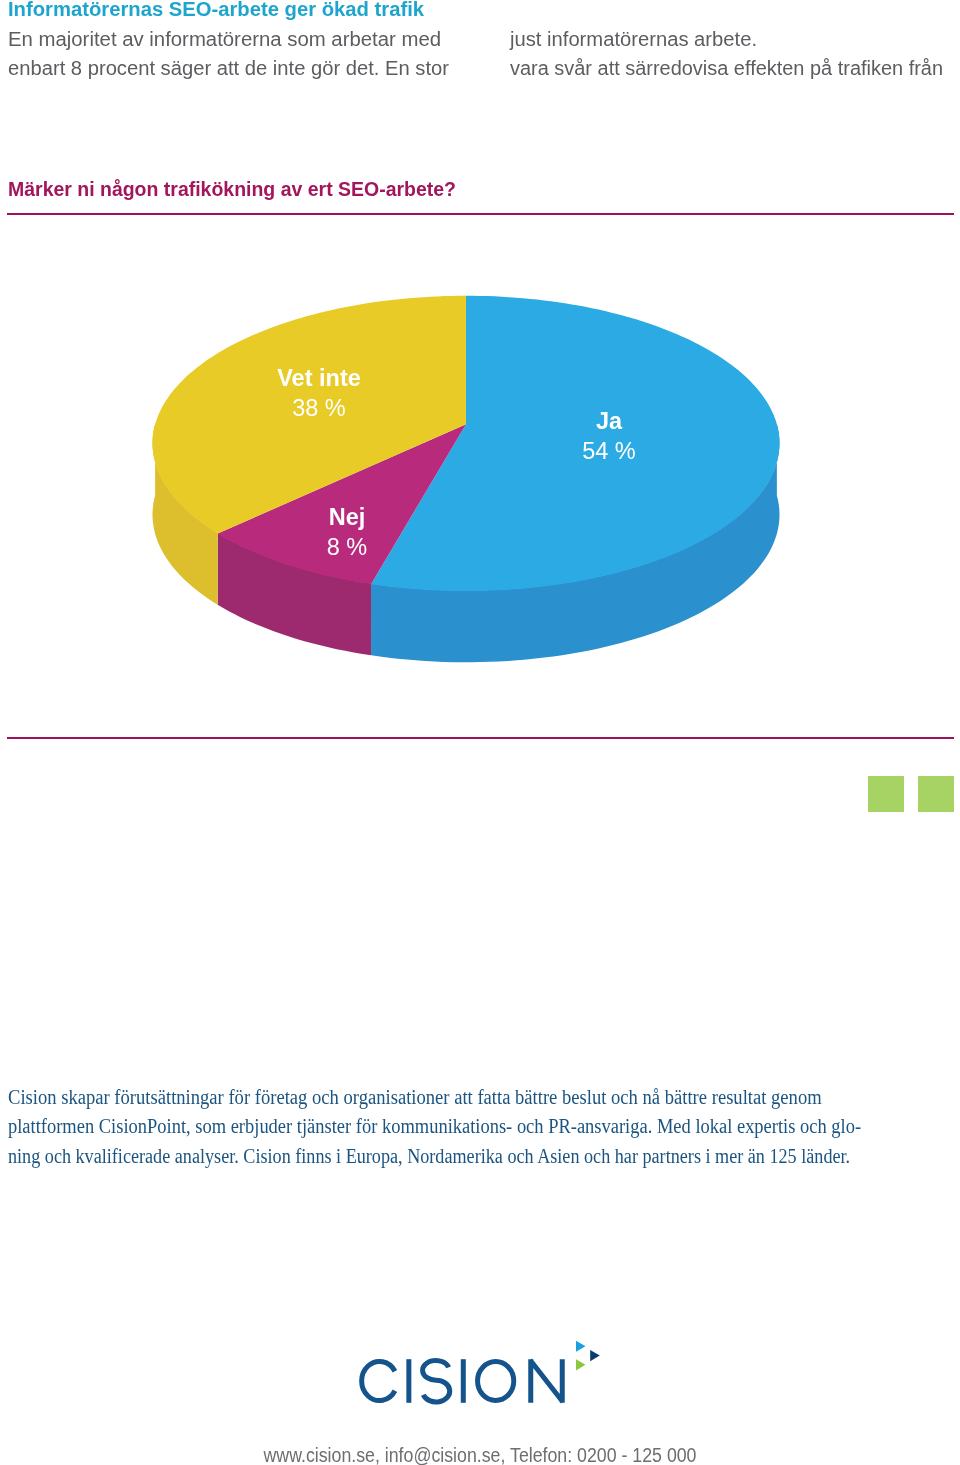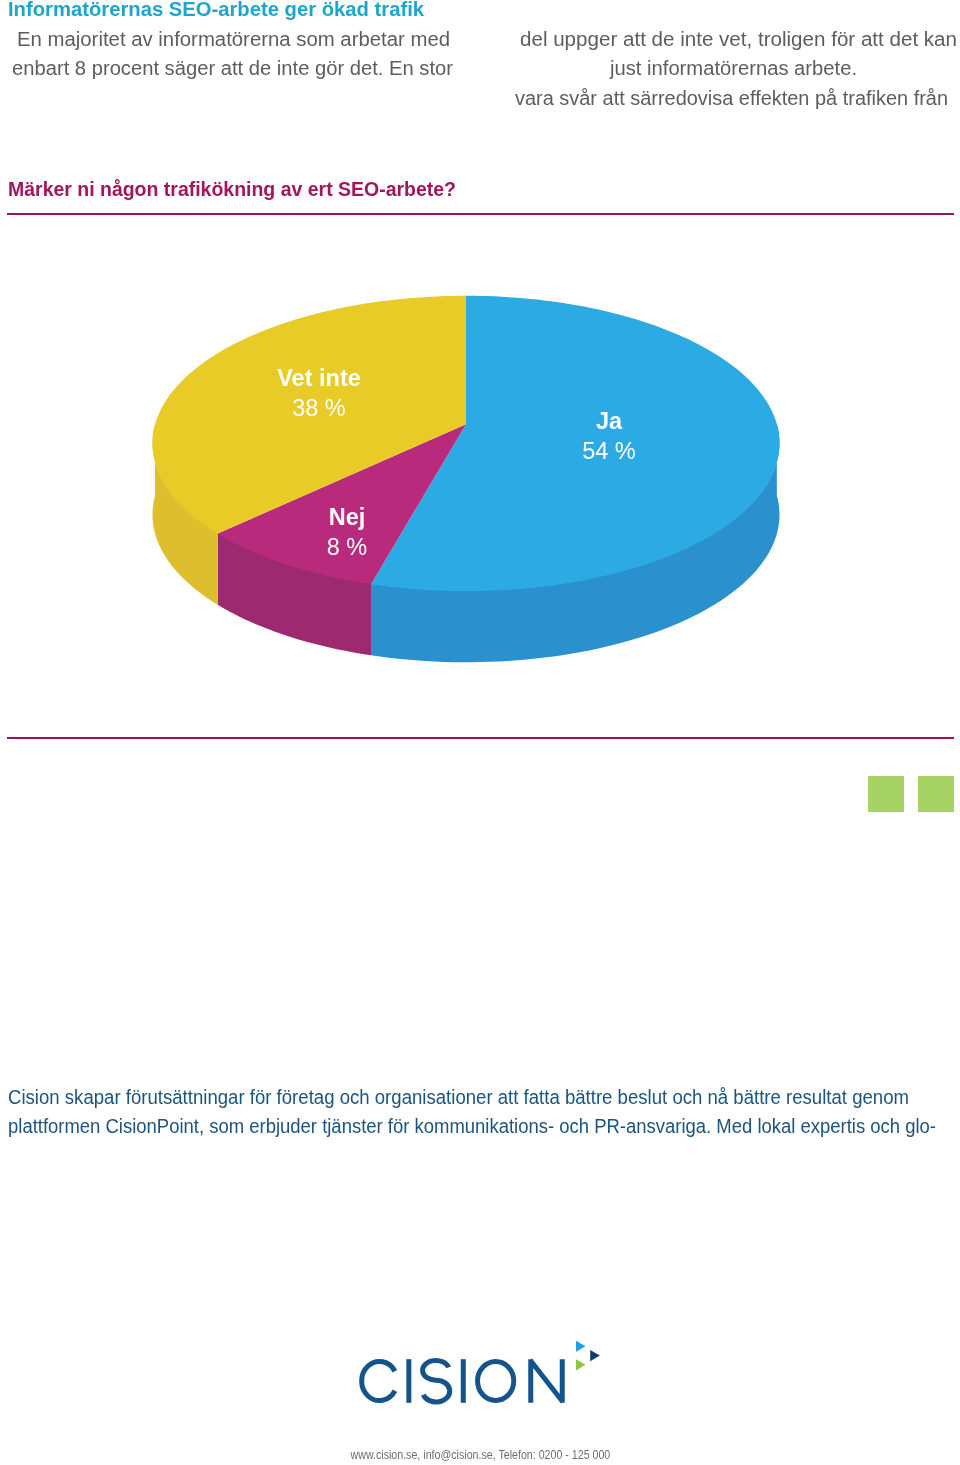--- a/index.html
+++ b/index.html
@@ -14,21 +14,21 @@
   
   .intro{position:absolute;left:0;top:0;width:960px;}
   .col{position:absolute;top:-5px;}
   .col-left{left:8px;width:444px;}
   .col-right{left:510px;width:444px;}
   .headline{
     font-size:20px;font-weight:bold;color:var(--headline-blue,#1ea5cd);line-height:29.7px;
     margin:0;white-space:nowrap;
   }
   .btext{font-size:20px;color:var(--body-grey,#58585b);line-height:29.7px;margin:0;}
-  .btext .l{display:block;text-align:center;}
+  .btext .l{display:block;}
   .btext .l > i{display:inline-block;font-style:normal;white-space:nowrap;transform-origin:0 50%;}
   .headline{transform-origin:0 50%;display:inline-block;white-space:nowrap;}
 
   
   .question{
     position:absolute;left:8px;top:178px;transform-origin:0 50%;
     font-size:20px;font-weight:bold;color:var(--question-magenta,#a2165c);white-space:nowrap;
   }
   .rule{position:absolute;background:var(--rule-magenta,#9e1259);height:2.4px;}
   .rule-1{left:7px;top:212.6px;width:947px;}
@@ -40,44 +40,43 @@
   
   .sq{position:absolute;background:var(--accent-green,#a6d363);width:36px;height:36px;}
   .sq1{left:868px;top:776px;}
   .sq2{left:918px;top:776px;}
 
   
   .foot{
     position:absolute;left:8px;top:1083px;width:944px;
     font-size:20px;color:var(--footer-blue,#1b5480);line-height:29.25px;
   }
-  .foot .l{display:block;}
+  .foot .l{display:block;font-family:Liberation Serif, serif;}
   .foot .l > i{display:inline-block;font-style:normal;white-space:nowrap;transform-origin:0 50%;}
 
   
   .logo{position:absolute;left:356px;top:1334px;}
-  .contact{position:absolute;left:0;top:1445px;width:960px;text-align:center;font-size:12px;line-height:20px;color:var(--contact-grey,#6d6e71);}
+  .contact{position:absolute;left:0;top:1445px;width:960px;text-align:center;font-size:20px;line-height:20px;color:var(--contact-grey,#6d6e71);}
   .contact > i{display:inline-block;font-style:normal;white-space:nowrap;transform-origin:50% 50%;}
 </style>
 </head>
 <body>
 
 <div class="page">
 
   <div class="intro">
     <div class="col col-left">
       <div><div class="headline" style="transform: scaleX(1.0116);">Informatörernas SEO-arbete ger ökad trafik</div></div>
       <div class="btext">
         <span class="l"><i style="transform: scaleX(1.0171);">En majoritet av informatörerna som arbetar med</i></span>
         <span class="l"><i style="transform: scaleX(1.0093);">enbart 8 procent säger att de inte gör det. En stor</i></span>
       </div>
     </div>
     <div class="col col-right">
       <div class="btext" style="padding-top:29.6px">
-        <span class="l"><i style="transform: scaleX(1.0289);">del uppger att de inte vet, troligen för att det kan</i></span>
         <span class="l"><i style="transform: scaleX(1.01);">just informatörernas arbete.</i></span>
         <span class="l"><i style="transform: scaleX(0.997);">vara svår att särredovisa effekten på trafiken från</i></span>
       </div>
     </div>
   </div>
 
   <div class="question" style="transform: scaleX(0.9737);">Märker ni någon trafikökning av ert SEO-arbete?</div>
   <div class="rule rule-1"></div>
 
   <svg class="chart" id="pie" viewBox="0 0 960 760" width="960" height="760">
@@ -96,20 +95,21 @@
     </svg>
 
   <div class="rule rule-2"></div>
 
   <div class="sq sq1"></div>
   <div class="sq sq2"></div>
 
   <div class="foot">
     <span class="l"><i style="transform: scaleX(0.9294);">Cision skapar förutsättningar för företag och organisationer att fatta bättre beslut och nå bättre resultat genom</i></span>
     <span class="l"><i style="transform: scaleX(0.9235);">plattformen CisionPoint, som erbjuder tjänster för kommunikations- och PR-ansvariga. Med lokal expertis och glo-</i></span>
+    <span class="l"><i style="transform: scaleX(0.9074);">ning och kvalificerade analyser. Cision finns i Europa, Nordamerika och Asien och har partners i mer än 125 länder.</i></span>
   </div>
 
   <svg class="logo" width="250" height="80" viewBox="0 -20 250 80">
     <g fill="none" stroke="#14538c" stroke-width="5.0" stroke-linecap="butt">
 
       <path d="M38.96 17.23 A17.85 19.55 0 1 0 38.96 36.77"></path>
 
       <path d="M52.85 5.2 L52.85 48.8"></path>
 
       <path d="M92.6 13.4 A13.3 9.9 0 1 0 80.0 26.2 A13.6 10.9 0 1 1 67.3 40.7"></path>

